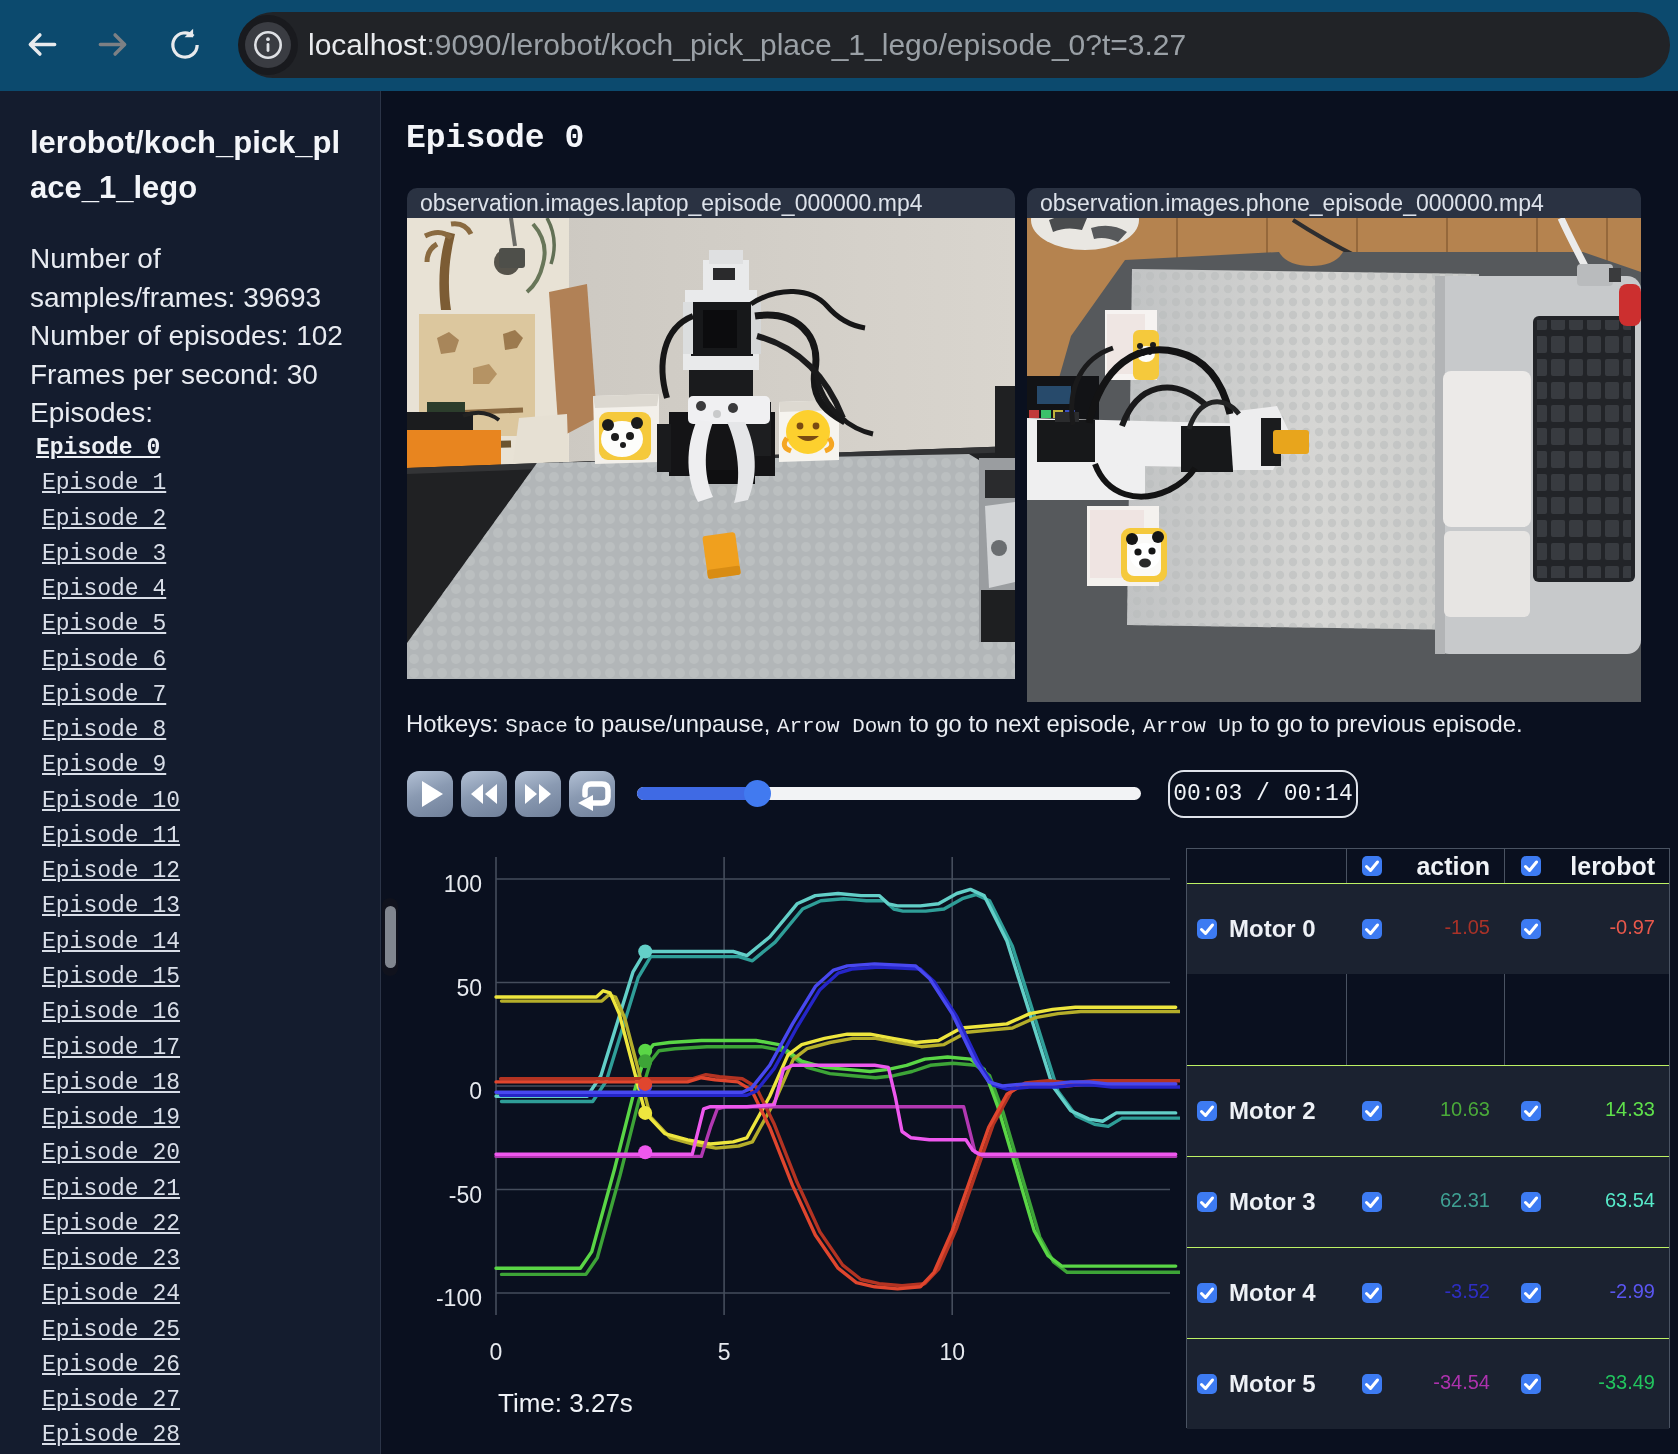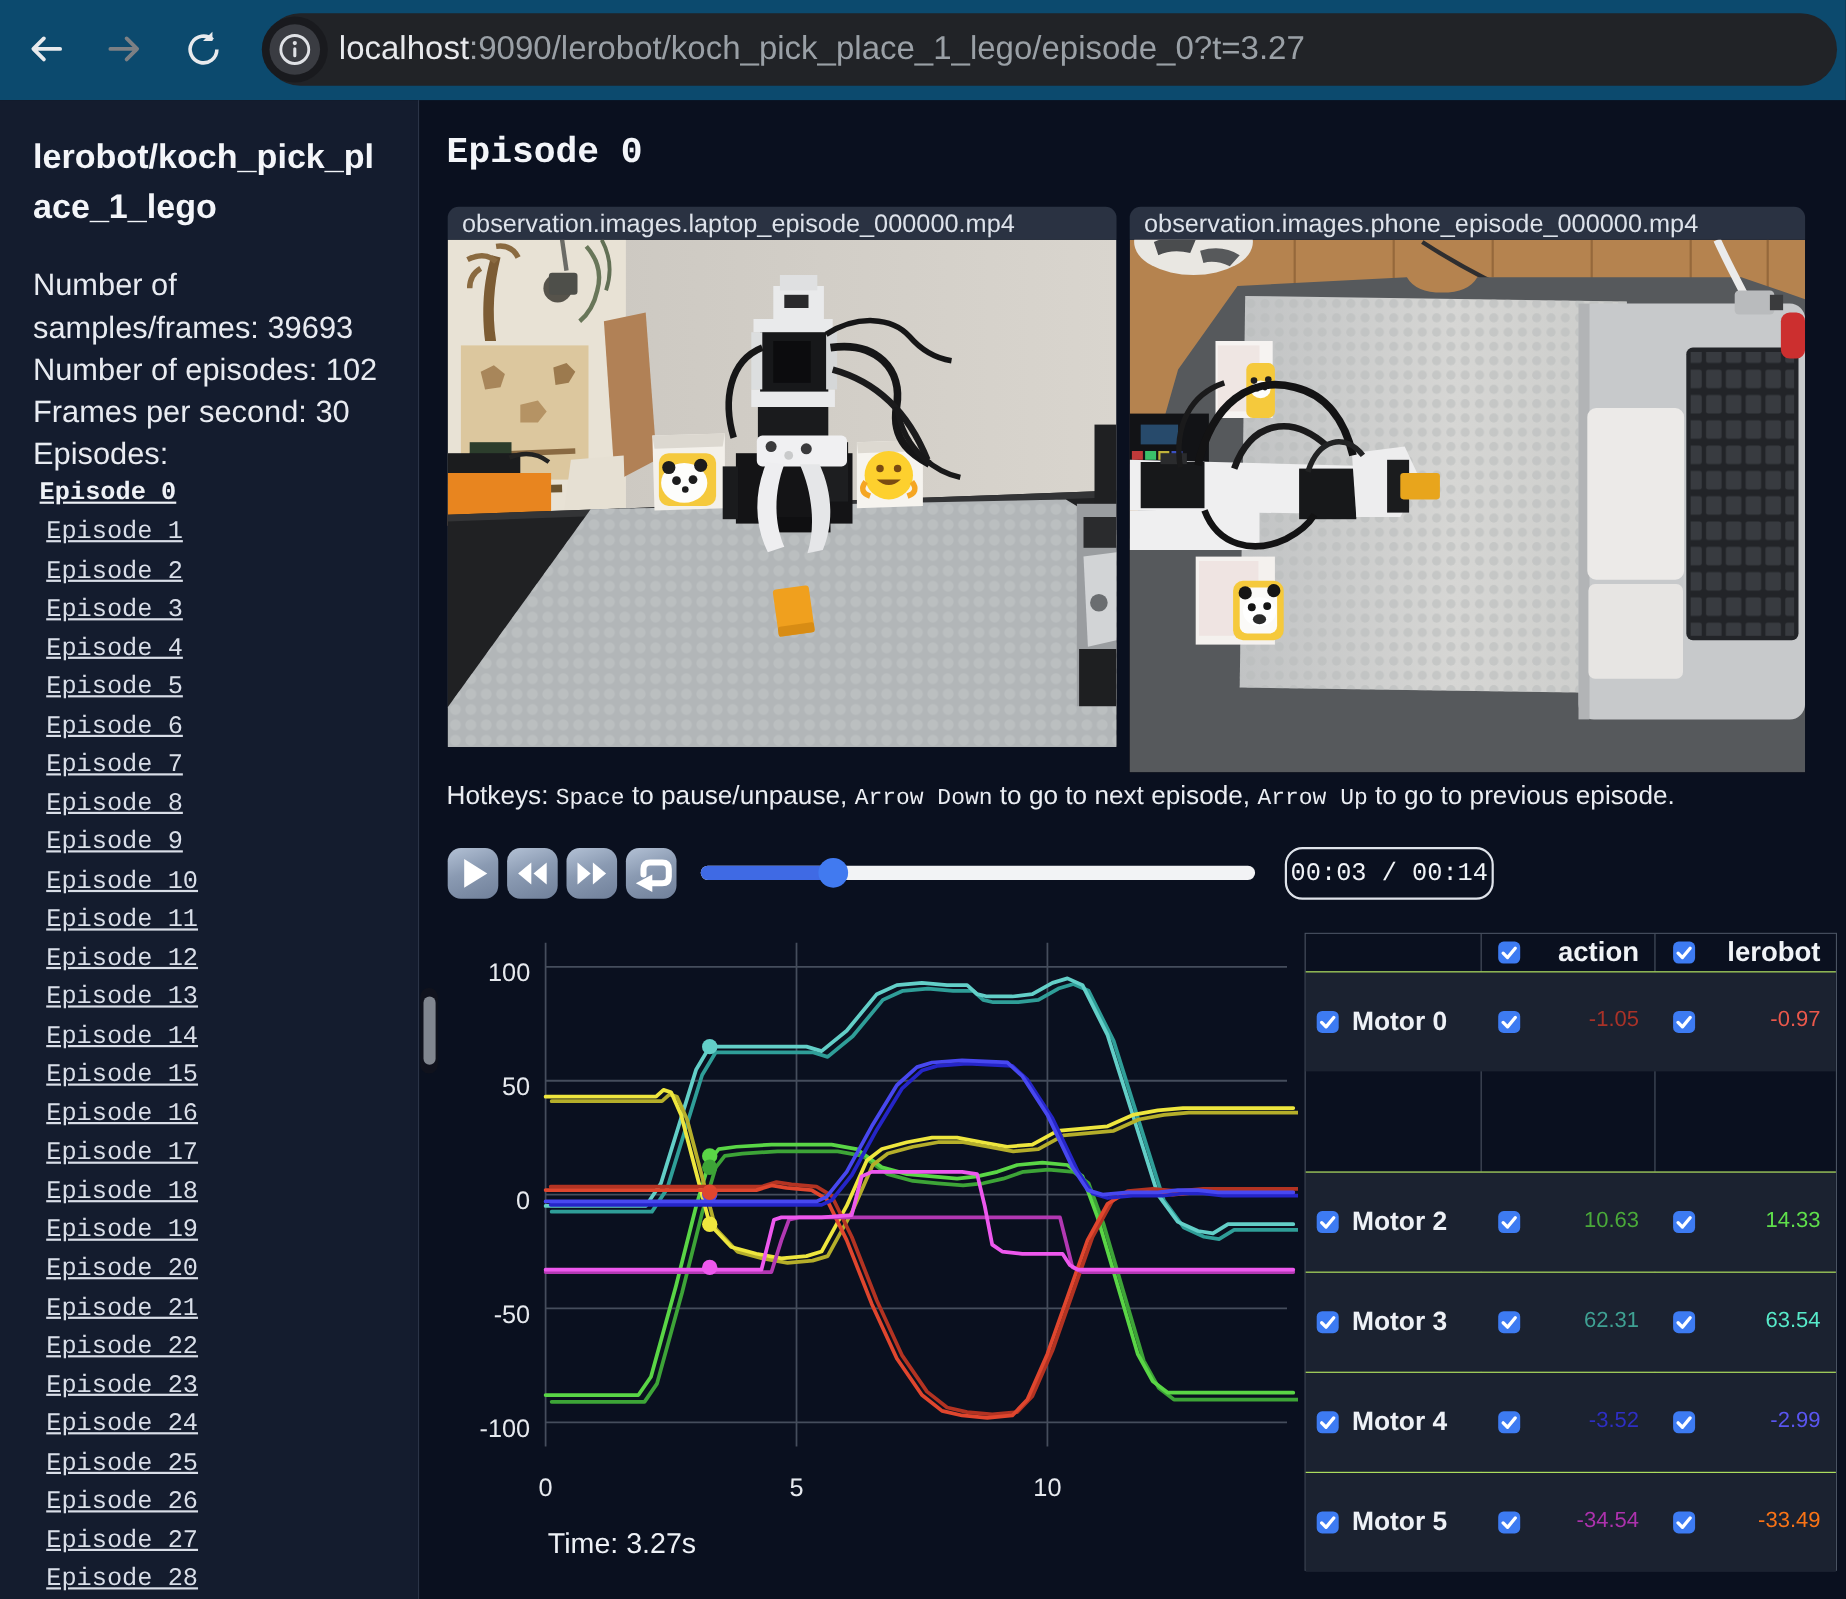--- a/index.html
+++ b/index.html
@@ -478,17 +478,17 @@
         <svg width="20" height="20" viewBox="0 0 20 20">
           <path d="M4.5 10.5 L8.5 14.5 L15.5 6" stroke="#fff" stroke-width="3" fill="none" stroke-linecap="round" stroke-linejoin="round"></path>
         </svg>
       </div>
       <div class="mval" style="left:200px;top:32px;width:103px;color:#ad32ad">-34.54</div>
       <div class="cb" style="left:334px;top:35px">
         <svg width="20" height="20" viewBox="0 0 20 20">
           <path d="M4.5 10.5 L8.5 14.5 L15.5 6" stroke="#fff" stroke-width="3" fill="none" stroke-linecap="round" stroke-linejoin="round"></path>
         </svg>
       </div>
-      <div class="mval" style="left:359px;top:32px;width:109px;color:#f97316">-33.49</div>
+      <div class="mval" style="left:359px;top:32px;width:109px;color:#22c55e">-33.49</div>
     </div>
 </div>
 <div id="sbtrack"></div>
 <div id="sbthumb"></div>
 
 </body></html>

